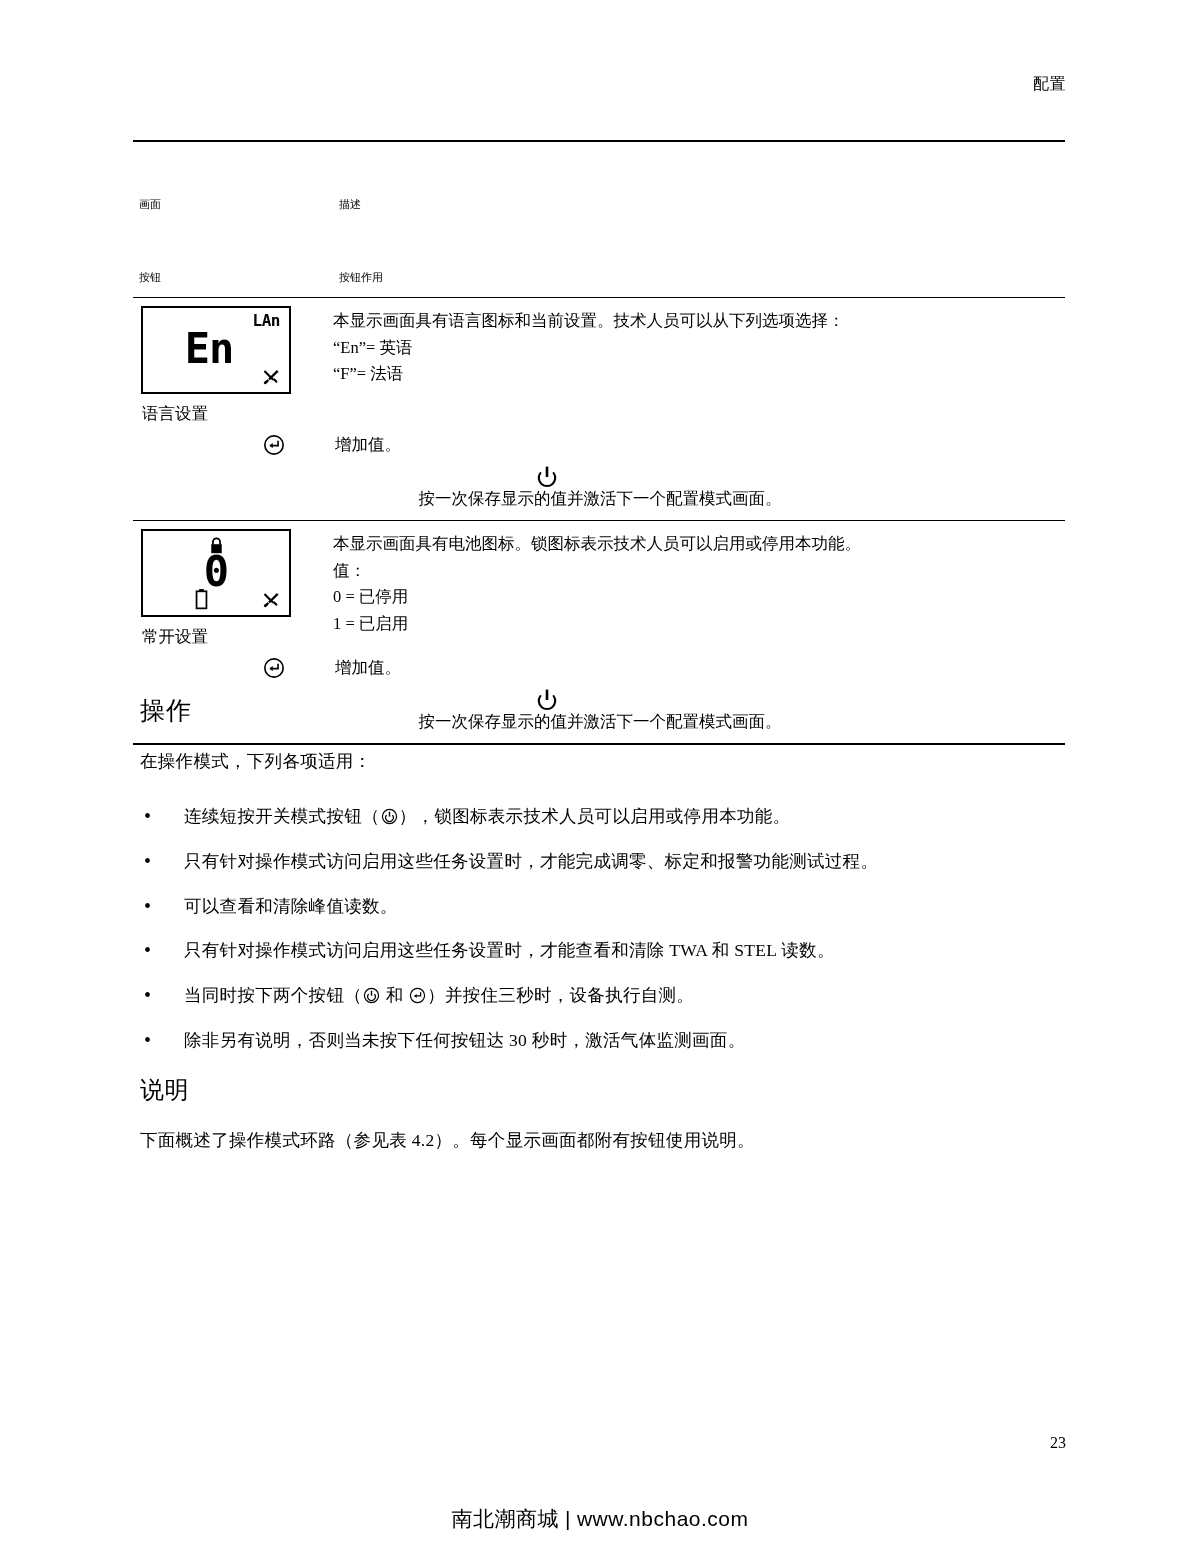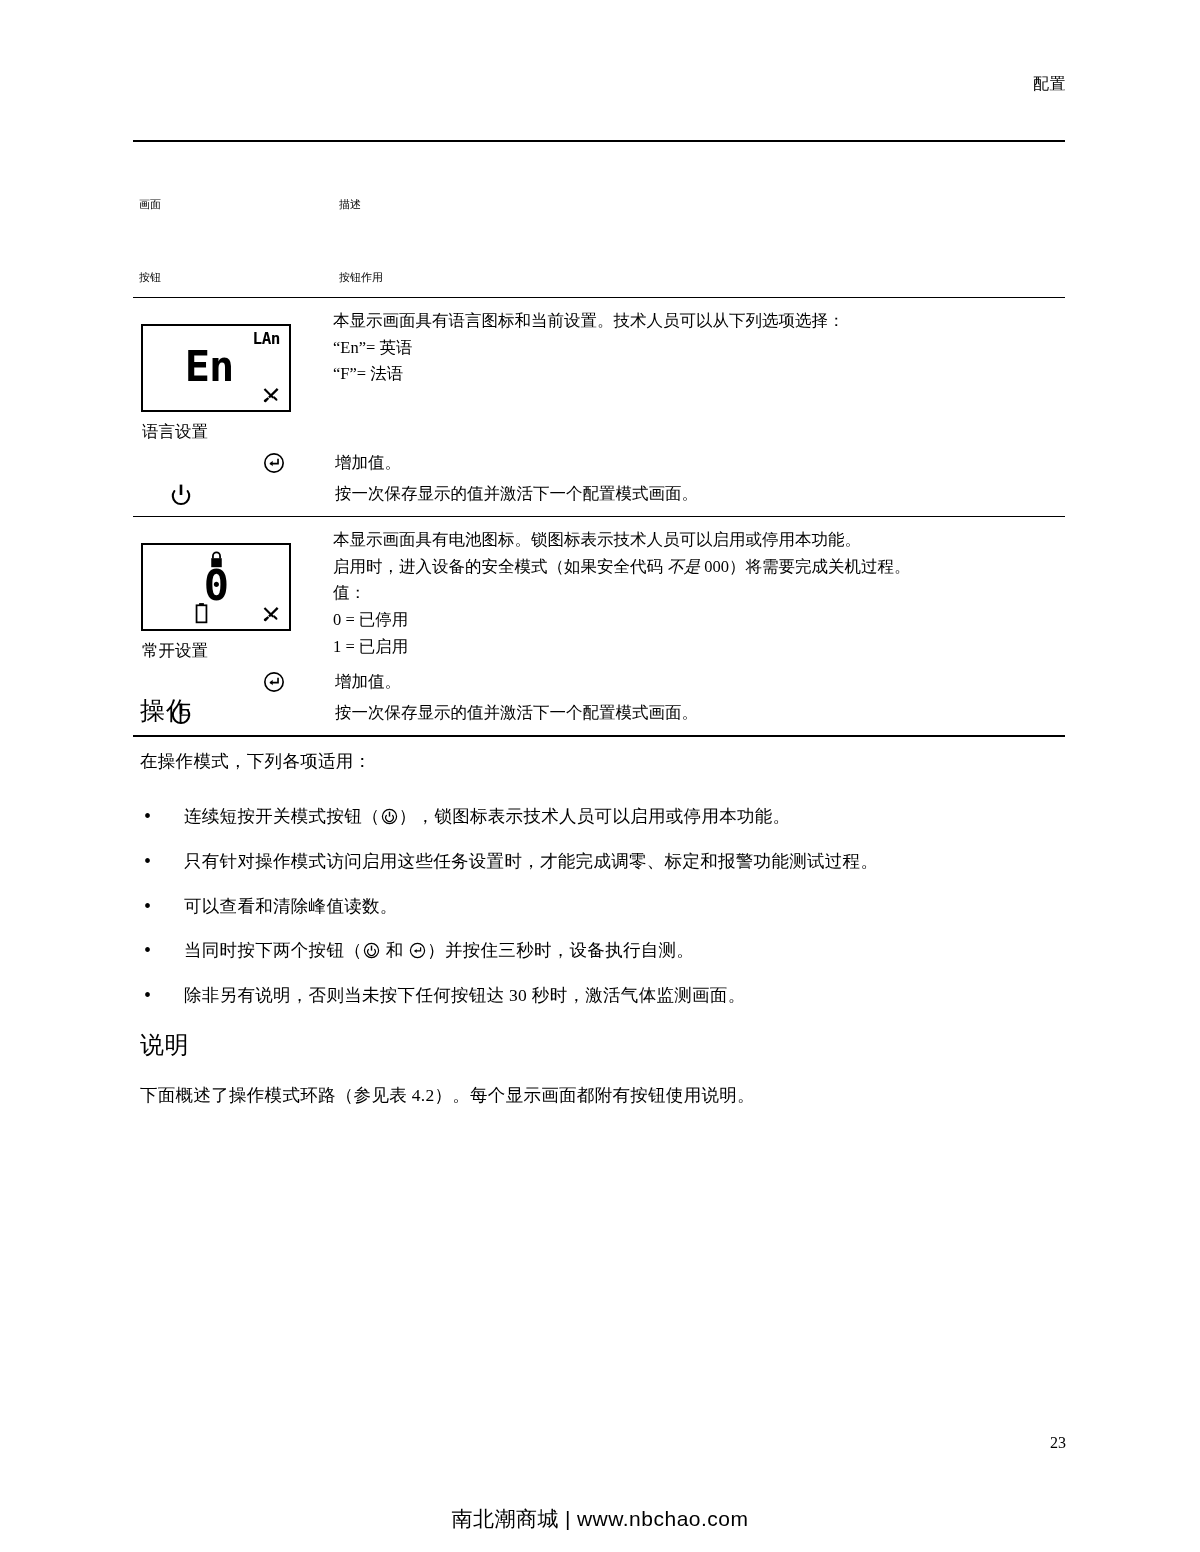--- a/index.html
+++ b/index.html
@@ -80,21 +80,21 @@
   .cfg-desc-cell .dline { white-space: nowrap; }
   .ital { font-style: italic; }
 
   
   .lcd {
     width: 150px;
     height: 88px;
     border: 2px solid #000;
     position: relative;
     background: #fff;
-    margin-top: 20px;
+    margin-top: 2px;
   }
   .lcd-label {
     font-size: 16.5px;
     padding-top: 9px;
     padding-left: 1px;
   }
 
   .seg {
     font-family: "DejaVu Sans Mono", monospace;
     font-weight: bold;
@@ -147,21 +147,21 @@
     display: flex;
     align-items: center;
     line-height: 0;
   }
   .btn-text {
     flex: 1;
     font-size: 16.5px;
     padding-left: 2px;
   }
   .row-pad-a { padding: 9px 0 4px 0; }
-  .row-pad-b { padding: 4px 0 10px 0; }
+  .row-pad-b { padding: 4px 0 10px 0; flex-direction: column; }
 
   
   .body-block {
     position: absolute;
     left: 140px;
     top: 694px;
     width: 940px;
   }
   h2.sec-title {
     font-size: 25px;
@@ -327,21 +327,20 @@
                 <path d="M19.0 2.4 L21.0 4.4 L10.6 14.8 L8.6 12.8 Z"></path>
                 <path d="M8.0 13.6 L9.8 15.4 L6.4 18.8 C5.6 19.6 4.6 19.6 3.9 18.9 C3.2 18.2 3.2 17.2 4.0 16.4 Z"></path>
               </g>
             </svg>
           </div>
         </div>
         <div class="lcd-label">常开设置</div>
       </div>
       <div class="cfg-desc-cell">
         <div class="dline">本显示画面具有电池图标。锁图标表示技术人员可以启用或停用本功能。</div>
-        <div class="dline"><span>启用时，进入设备的安全模式（如果安全代码 <span class="ital">不是</span> 000）将需要完成关机过程。</span></div>
         <div class="dline">值：</div>
         <div class="dline">0 = 已停用</div>
         <div class="dline">1 = 已启用</div>
       </div>
     </div>
 
     <div class="btn-row indent-a row-pad-a">
       <div class="btn-icon-cell">
         <svg width="22" height="22" viewBox="0 0 24 24" aria-hidden="true">
           <circle cx="12" cy="12" r="10" fill="none" stroke="#000" stroke-width="1.8"></circle>
@@ -373,20 +372,21 @@
   <ul class="bullets">
     <li>
       <span>连续短按开关模式按钮（</span><span class="inline-ico"><svg width="17" height="17" viewBox="0 0 24 24" aria-hidden="true">
             <circle cx="12" cy="12" r="10" fill="none" stroke="#000" stroke-width="1.7"></circle>
             <path d="M7.6 10.4 A5.4 5.4 0 1 0 16.4 10.4" fill="none" stroke="#000" stroke-width="1.7" stroke-linecap="round"></path>
             <rect x="11" y="5.2" width="2" height="7" fill="#000"></rect>
           </svg></span><span>），锁图标表示技术人员可以启用或停用本功能。</span>
     </li>
     <li>只有针对操作模式访问启用这些任务设置时，才能完成调零、标定和报警功能测试过程。</li>
     <li>可以查看和清除峰值读数。</li>
+    <li>只有针对操作模式访问启用这些任务设置时，才能查看和清除 TWA 和 STEL 读数。</li>
     <li>
       <span>当同时按下两个按钮（</span><span class="inline-ico"><svg width="17" height="17" viewBox="0 0 24 24" aria-hidden="true">
             <circle cx="12" cy="12" r="10" fill="none" stroke="#000" stroke-width="1.7"></circle>
             <path d="M7.6 10.4 A5.4 5.4 0 1 0 16.4 10.4" fill="none" stroke="#000" stroke-width="1.7" stroke-linecap="round"></path>
             <rect x="11" y="5.2" width="2" height="7" fill="#000"></rect>
           </svg></span><span> 和 </span><span class="inline-ico"><svg width="17" height="17" viewBox="0 0 24 24" aria-hidden="true">
             <circle cx="12" cy="12" r="10" fill="none" stroke="#000" stroke-width="1.7"></circle>
             <path d="M16.4 8.4 L16.4 12.6 L8.6 12.6" fill="none" stroke="#000" stroke-width="1.7" stroke-linecap="square"></path>
             <path d="M10.8 9.8 L7.4 12.6 L10.8 15.4 Z" fill="#000"></path>
           </svg></span><span>）并按住三秒时，设备执行自测。</span>

